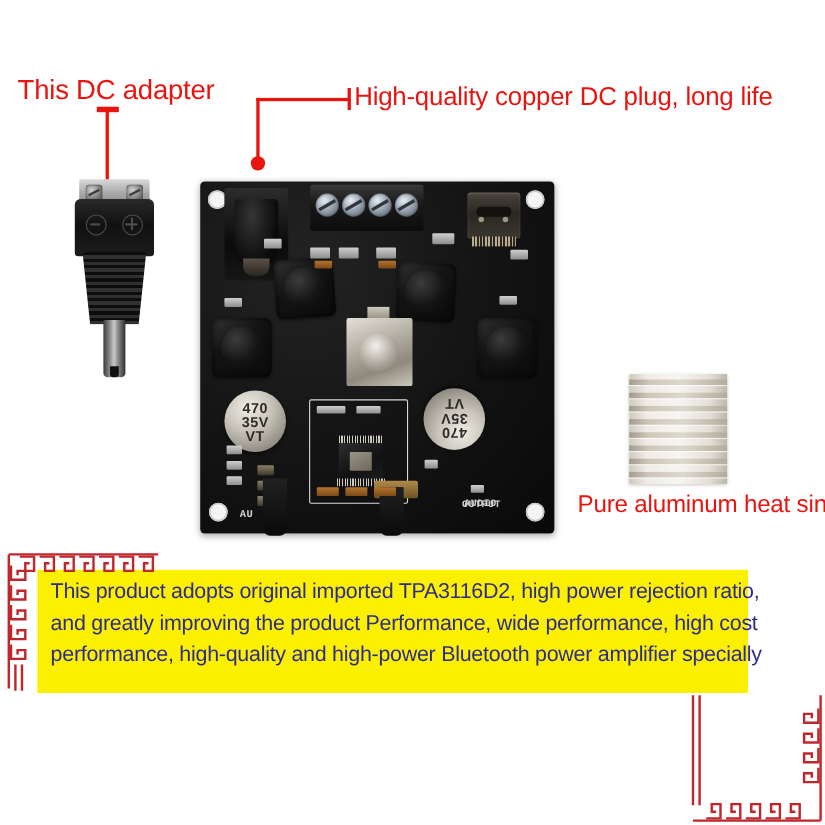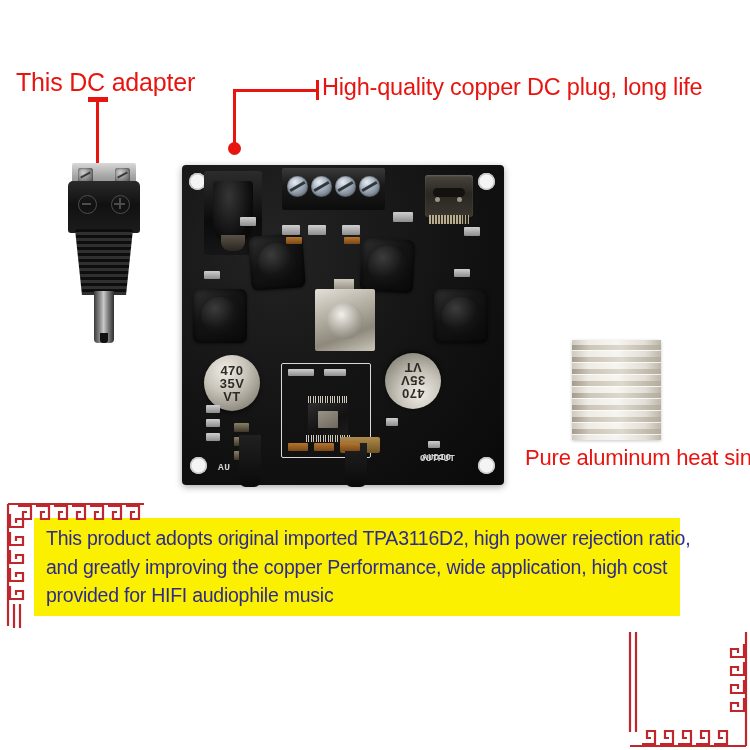--- a/index.html
+++ b/index.html
@@ -431,21 +431,21 @@
   #desc-wrap {
     position: absolute;
     left: 6px; top: 500px;
     width: 738px; height: 240px;
   }
   #desc-yellow {
     position: absolute;
     left: 28px; top: 18px;
     width: 646px;
     background: #fbf000;
-    padding: 6px 0 6px 0;
+    padding: 6px 0 20px 0;
   }
   #desc-yellow p {
     margin: 0;
     color: #2e2b8f;
     font-family: "Liberation Sans", sans-serif;
     font-size: 19.5px;
     line-height: 28.5px;
     letter-spacing: -0.25px;
     white-space: nowrap;
     padding-left: 12px;
@@ -575,22 +575,22 @@
   <div class="fin" style="top:65px"></div>
   <div class="fin" style="top:77px"></div>
   <div class="fin" style="top:89px"></div>
 </div>
 
 <div class="anno-label" id="label-heatsink">Pure aluminum heat sink</div>
 
 <div id="desc-wrap">
   <div id="desc-yellow">
     <p>This product adopts original imported TPA3116D2, high power rejection ratio,</p>
-    <p>and greatly improving the copper Performance, wide application, high cost</p>
-    <p class="last">provided for HIFI audiophile music</p>
+    <p>and greatly improving the product Performance, wide performance, high cost</p>
+    <p>performance, high-quality and high-power Bluetooth power amplifier specially</p>
   </div>
 </div>
 
 <svg class="meander" id="meander-tl" width="140" height="130" viewBox="0 0 140 130">
   <g fill="none" stroke="#c0272d" stroke-width="2.2">
 
     <g id="tl-top">
       <path d="M14,6 h13 v13 h-8 v-7 h4"></path>
       <path d="M32,6 h13 v13 h-8 v-7 h4"></path>
       <path d="M50,6 h13 v13 h-8 v-7 h4"></path>

